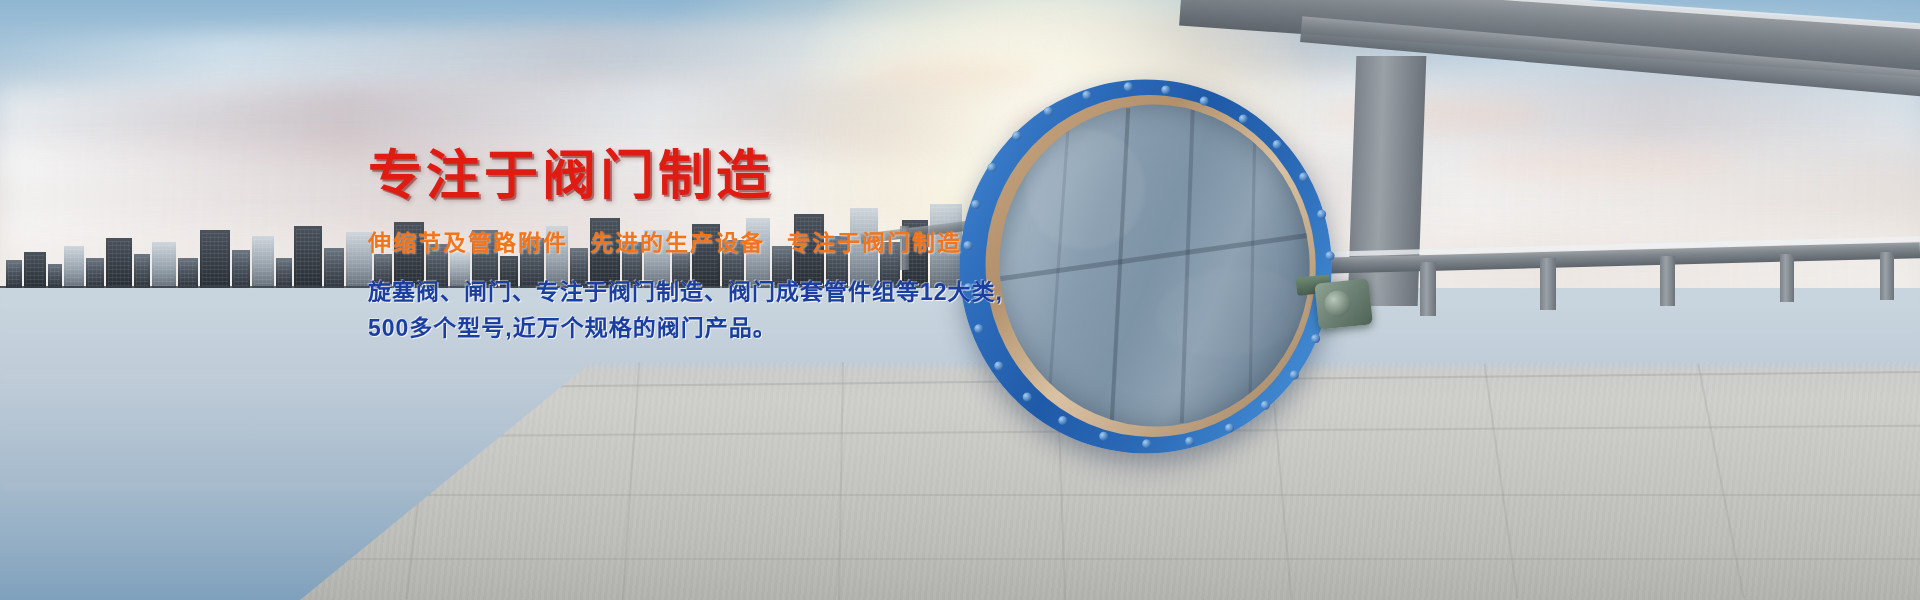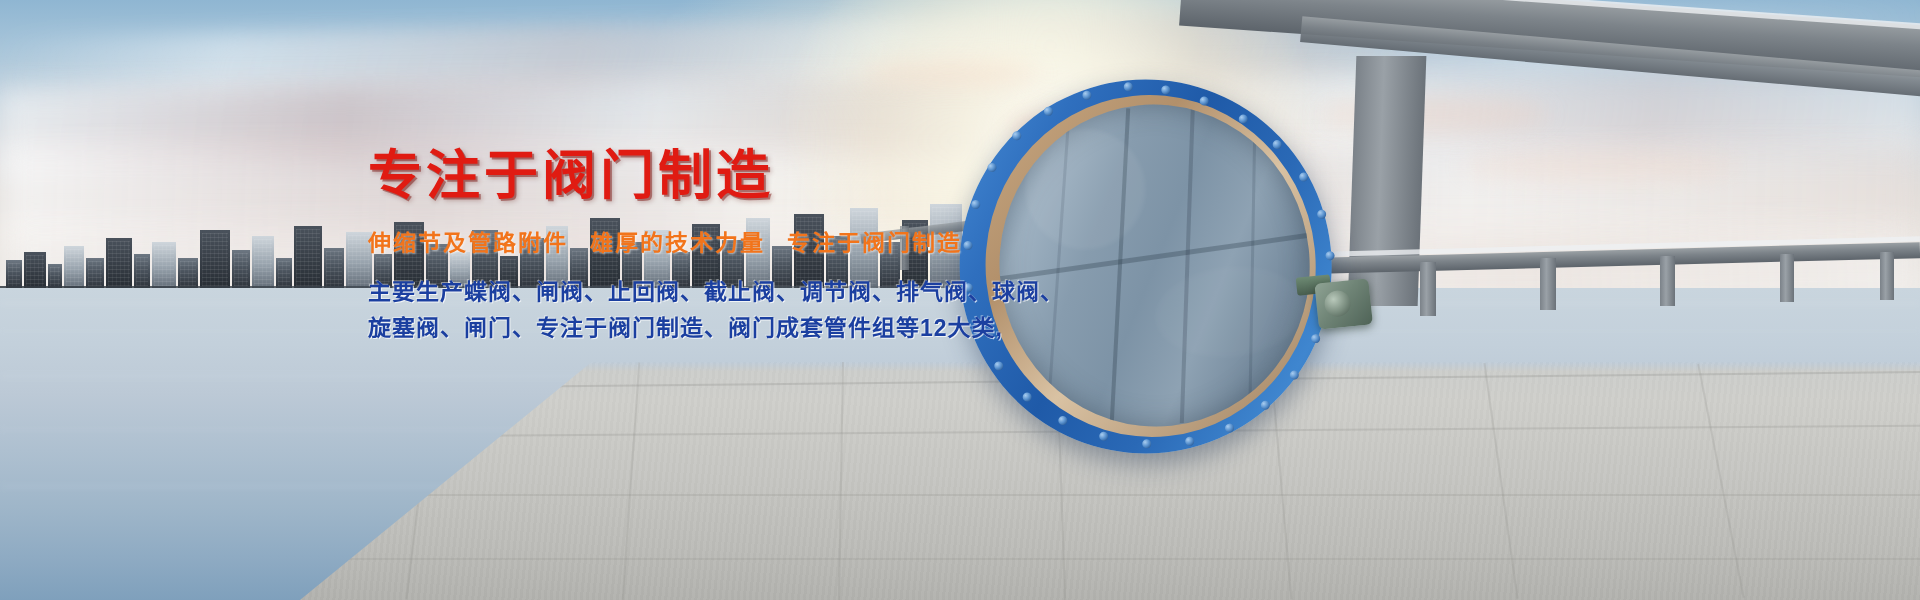--- a/index.html
+++ b/index.html
@@ -513,22 +513,22 @@
     <div class="bolt" style="left:220px;top:9px;"></div>
 
     <div class="gear-stem"></div>
     <div class="gearbox"></div>
   </div>
 
   <div class="copy">
     <h1 class="headline">专注于阀门制造</h1>
 
     <p class="subline">
-      <span>伸缩节及管路附件</span><span class="gap"></span><span>雄厚的技术力量</span><span class="gap"></span><span>专注于阀门制造</span>
+      <span>伸缩节及管路附件</span><span class="gap"></span><span>先进的生产设备</span><span class="gap"></span><span>专注于阀门制造</span>
     </p>
 
     <p class="bodytext">
-      <span>主要生产蝶阀、闸阀、止回阀、截止阀、调节阀、排气阀、球阀、</span>
       <span>旋塞阀、闸门、专注于阀门制造、阀门成套管件组等12大类,</span>
+      <span>500多个型号,近万个规格的阀门产品。</span>
     </p>
   </div>
 
 </div>
 
 </body></html>

